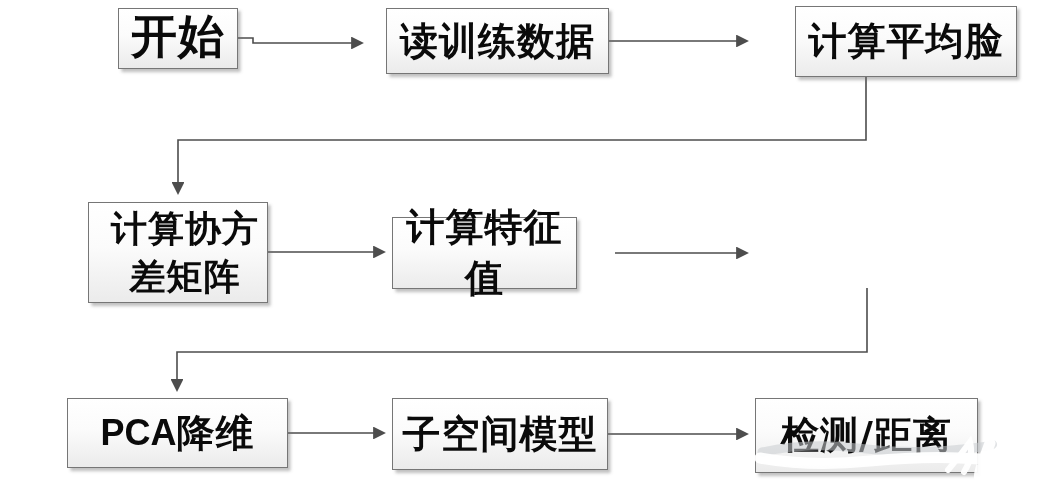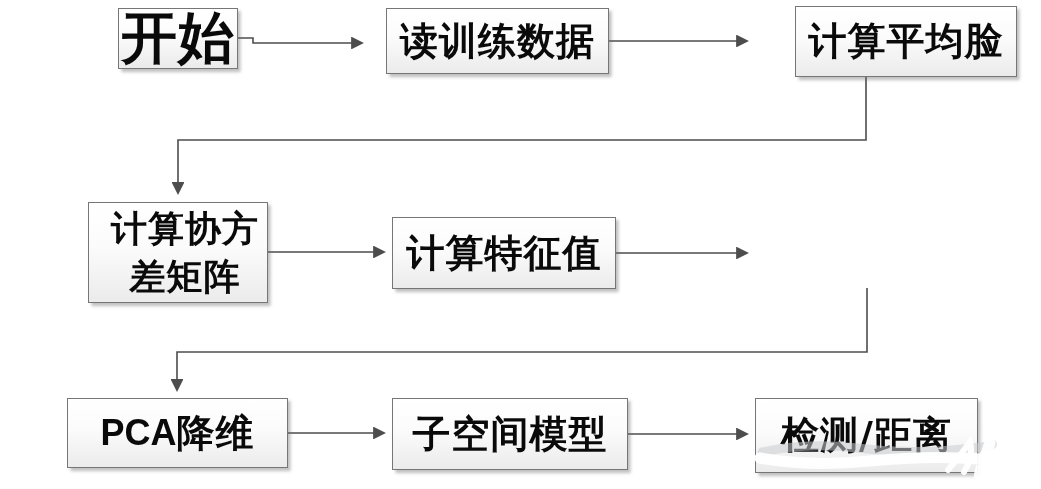--- a/index.html
+++ b/index.html
@@ -18,21 +18,21 @@
     background: linear-gradient(180deg, #ffffff 0%, #fbfbfb 45%, #ebebeb 100%);
     box-shadow: 2.5px 3px 3px rgba(110,110,110,0.45);
     display: flex;
     align-items: center;
     justify-content: center;
     text-align: center;
     color: #0a0a0a;
     font-weight: bold;
   }
   .node .lbl { white-space: pre-line; letter-spacing: 1px; }
-  .fs-xl { font-size: 56px; }
+  .fs-xl { font-size: 46px; align-items: flex-end; }
   .fs-l  { font-size: 38px; }
   .fs-m  { font-size: 36px; line-height: 1.32; }
   .en    { font-family: "Liberation Sans", "DejaVu Sans", sans-serif; font-weight: bold; font-size: 36px; }
   #wires { position: absolute; left: 0; top: 0; pointer-events: none; }
   #wires polyline { fill: none; stroke-width: 1.6px; }
   #smudge { position: absolute; left: 0; top: 0; pointer-events: none; }
 </style>
 </head>
 <body>
 
@@ -64,31 +64,31 @@
 
   <div class="node fs-l" style="left:755px; top:6px;  width:222px; height:71px;margin-left:40px;">
     <span class="lbl">计算平均脸</span>
   </div>
 
   <div class="node fs-m" style="left:88px;  top:202px; width:180px; height:101px;padding-left:14px;">
     <span class="lbl">计算协方
 差矩阵</span>
   </div>
 
-  <div class="node fs-l" style="left:392px; top:217px; width:224px; height:72px;">
+  <div class="node fs-l" style="left:392px; top:217px; width:185px; height:72px;">
     <span class="lbl">计算特征值</span>
   </div>
 
 
   <div class="node fs-l" style="left:67px;  top:398px; width:221px; height:70px;">
     <span class="en">PCA</span>
       <span class="lbl">降维</span>
   </div>
 
-  <div class="node fs-l" style="left:392px; top:398px; width:236px; height:72px;">
+  <div class="node fs-l" style="left:392px; top:398px; width:216px; height:72px;">
     <span class="lbl">子空间模型</span>
   </div>
 
   <div class="node fs-l" style="left:755px; top:398px; width:223px; height:75px;">
     <span class="lbl">检测/距离</span>
   </div>
 
   <svg id="smudge" width="1041" height="489" viewBox="0 0 1041 489">
     <path d="M762,452 q45,-10 95,-4 t95,2 t40,-6" fill="none" stroke="#c9ccd0" stroke-width="9" stroke-linecap="round" opacity="0.55"></path>
     <path d="M760,458 q50,9 110,3 t110,-2 q15,-2 18,8 l-14,10 q-8,6 -2,-12 l8,-22" fill="none" stroke="#ffffff" stroke-width="11" stroke-linecap="round" opacity="0.95"></path>

